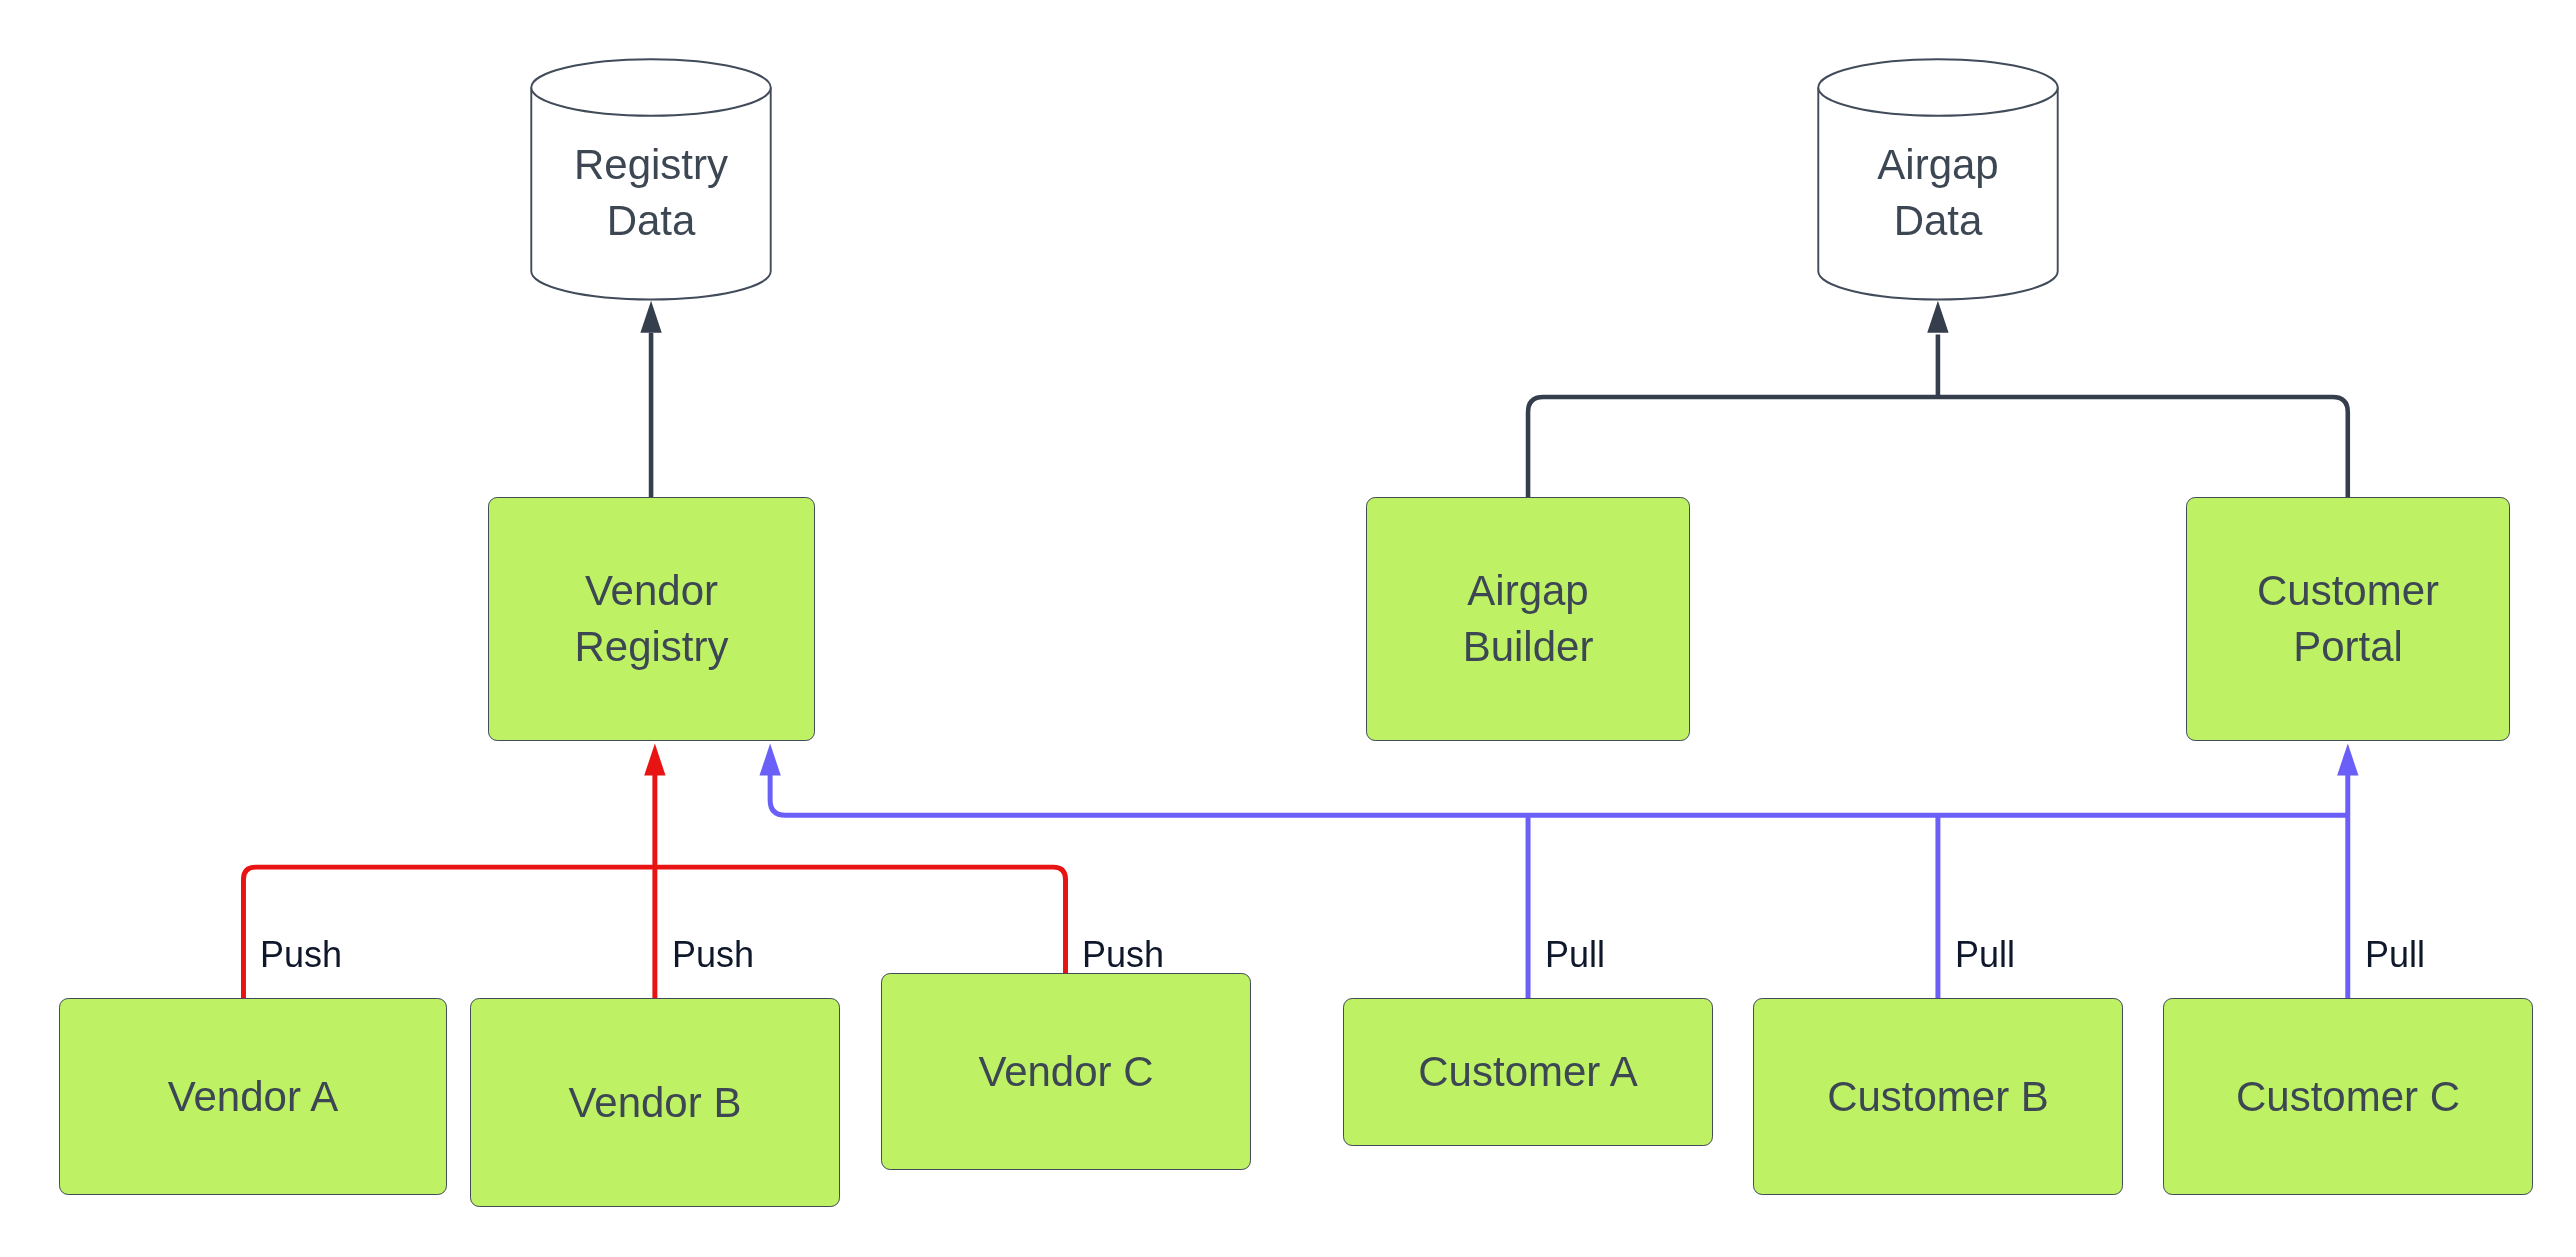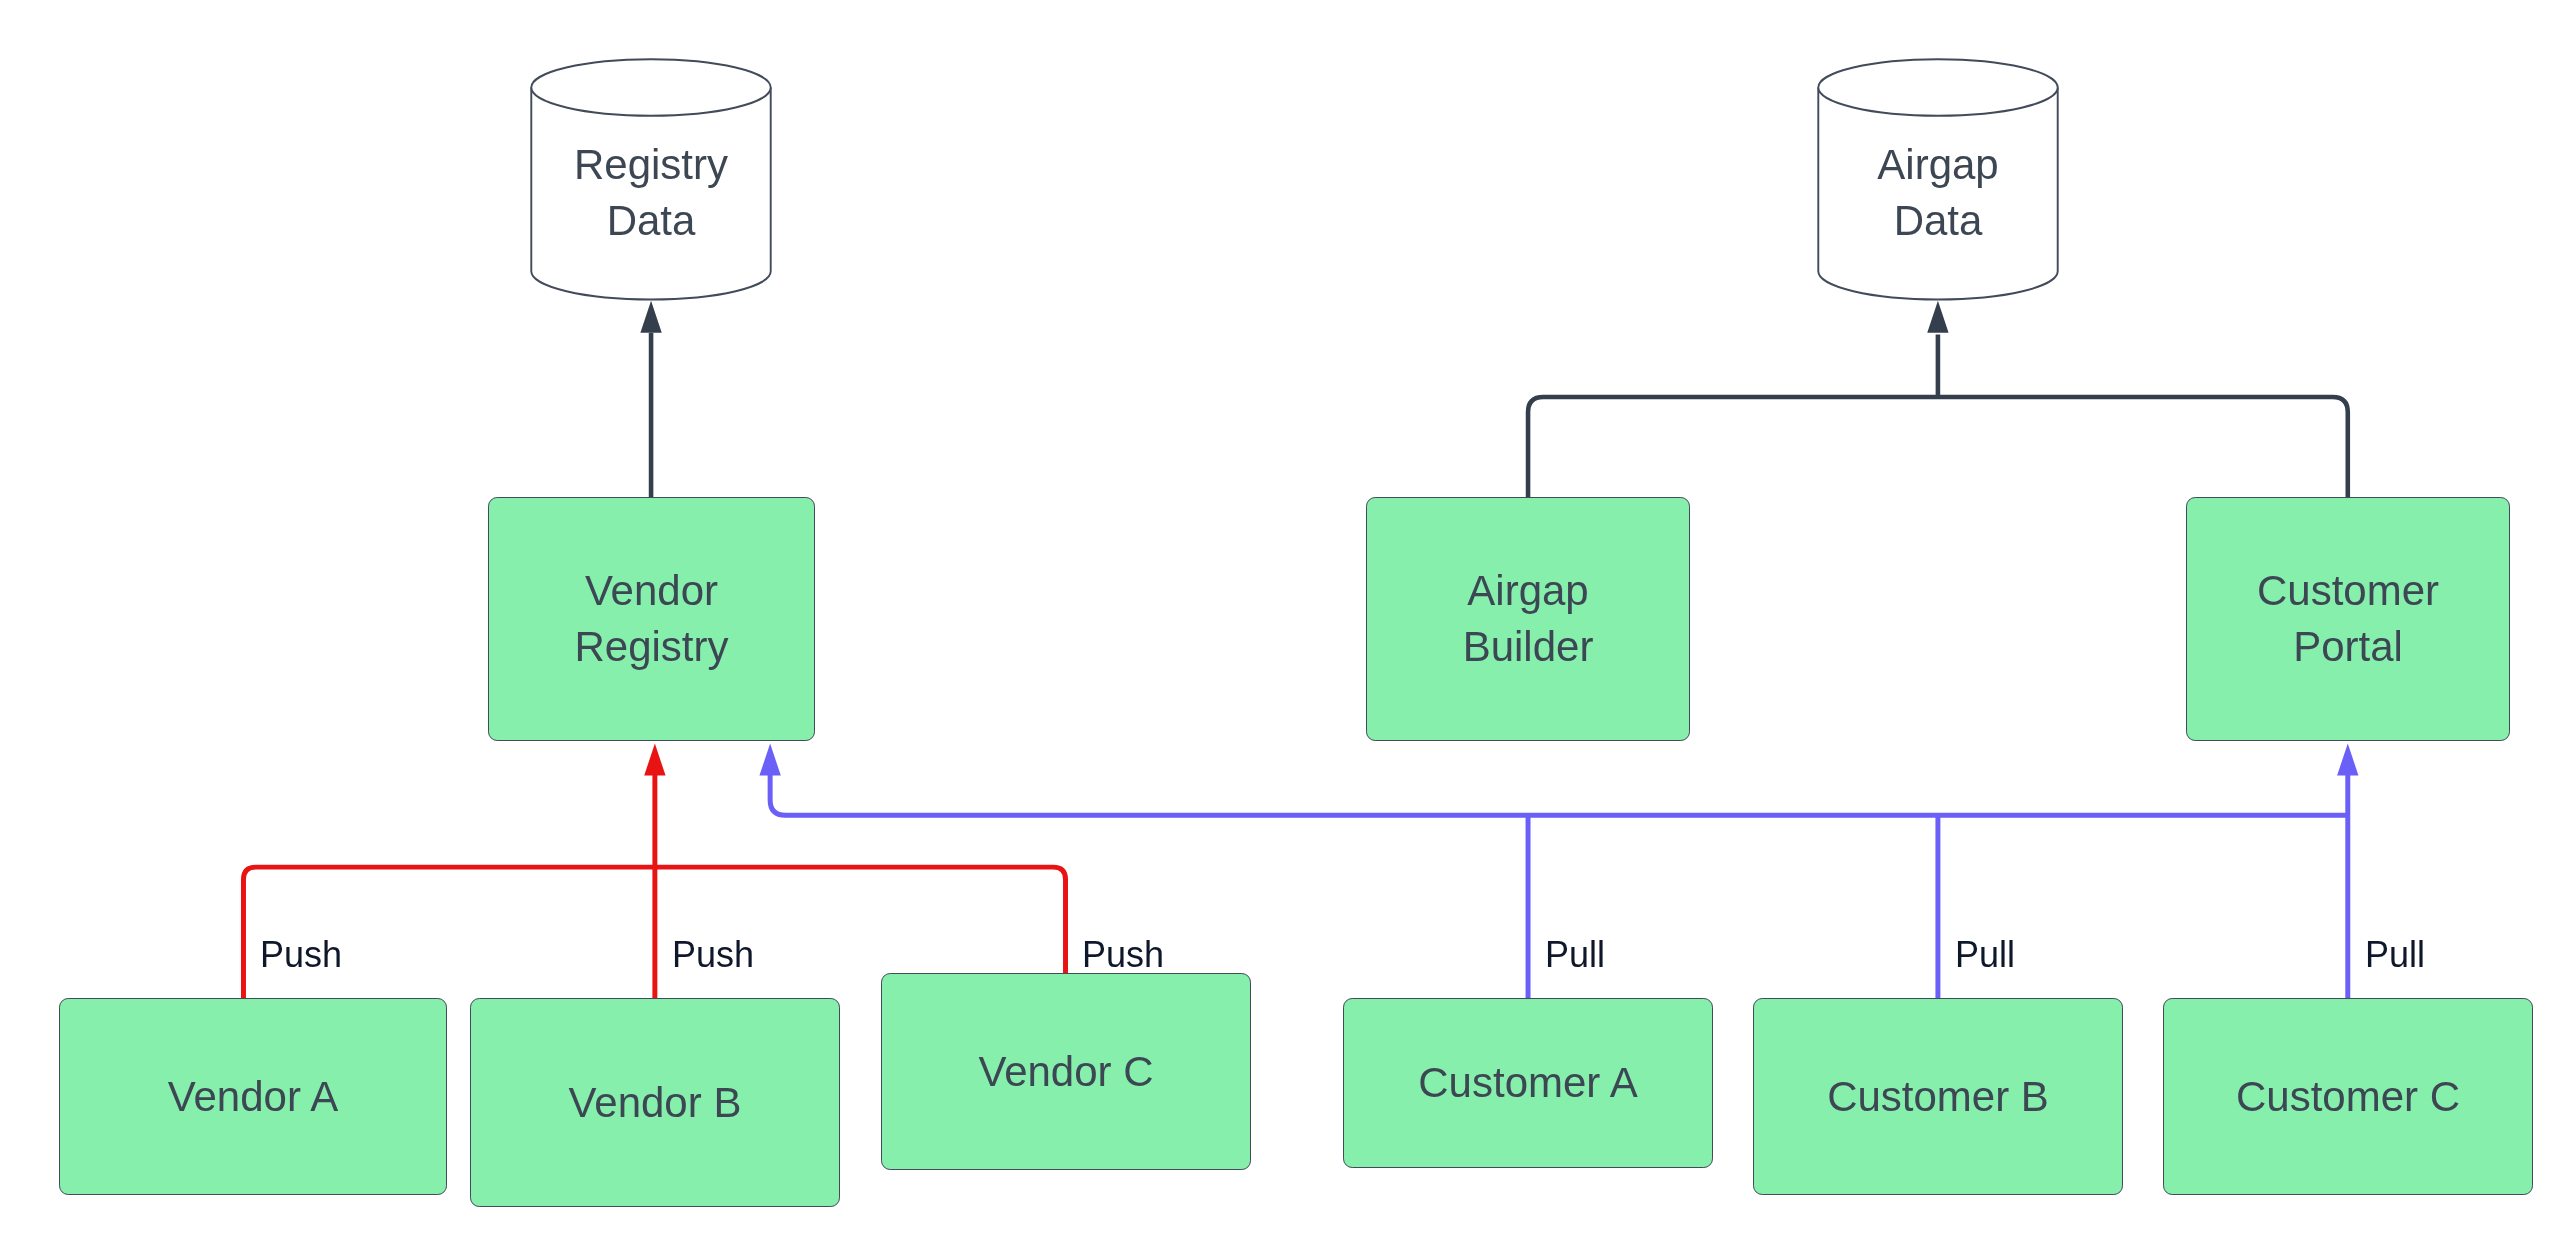--- a/index.html
+++ b/index.html
@@ -29,21 +29,21 @@
     text-align: center;
     color: #3d4754;
     font-size: 42px;
     line-height: 1.33;
     box-sizing: border-box;
   }
   .node-label {
     white-space: pre-line;
   }
   .box {
-    background: #86efac;
+    background: #bef264;
     border: 1.9px solid #414b59;
     border-radius: 9.2px;
   }
   .cylinder {
     background: transparent;
     border: none;
   }
   .cylinder .shape {
     position: absolute;
     left: 0;
@@ -127,21 +127,21 @@
   </div>
 
   <div class="node box" style="left:470px;top:998px;width:370px;height:209px">
     <div class="node-label">Vendor B</div>
   </div>
 
   <div class="node box" style="left:881px;top:973px;width:370px;height:197px">
     <div class="node-label">Vendor C</div>
   </div>
 
-  <div class="node box" style="left:1343px;top:998px;width:370px;height:170px">
+  <div class="node box" style="left:1343px;top:998px;width:370px;height:148px">
     <div class="node-label">Customer A</div>
   </div>
 
   <div class="node box" style="left:1753px;top:998px;width:370px;height:197px">
     <div class="node-label">Customer B</div>
   </div>
 
   <div class="node box" style="left:2163px;top:998px;width:370px;height:197px">
     <div class="node-label">Customer C</div>
   </div>

